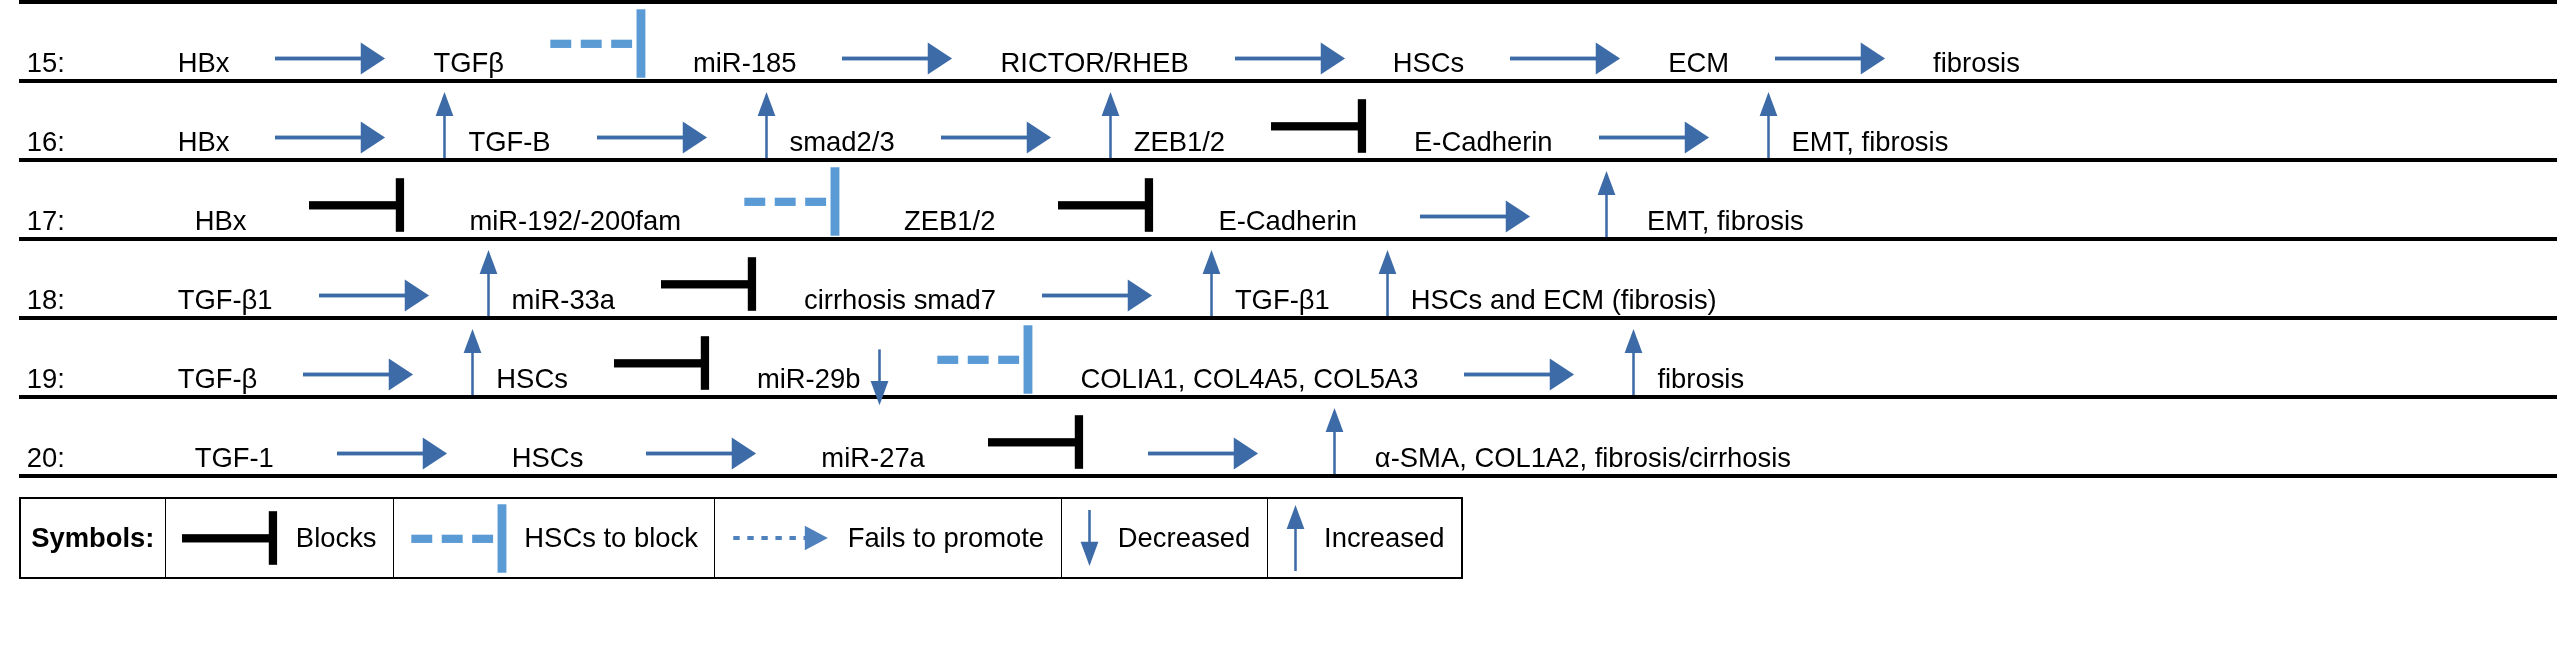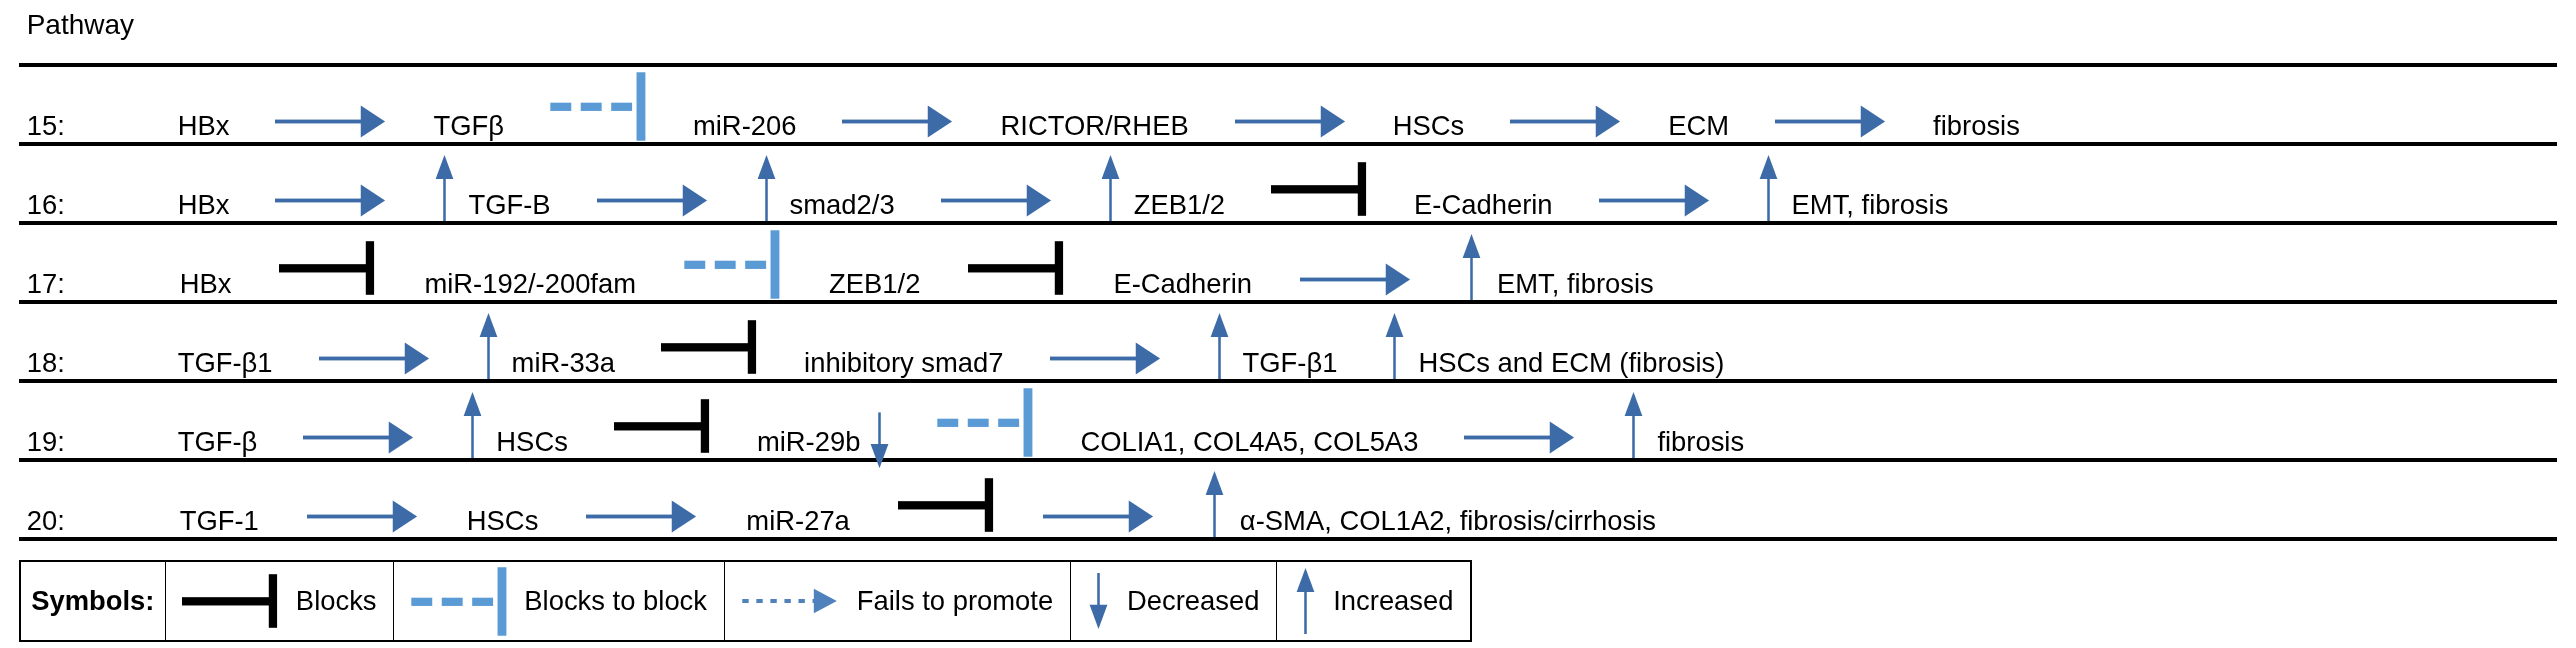--- a/index.html
+++ b/index.html
@@ -4,58 +4,57 @@
 <style>
   html,body{margin:0;padding:0;}
   body{
     width:2576px;height:648px;background:#ffffff;overflow:hidden;
     font-family:"Liberation Sans",sans-serif;font-size:27.4px;color:#000;
   }
   .canvas{padding:0 19px;}
   .title{height:54px;display:flex;align-items:flex-start;padding-left:7.7px;padding-top:9px;font-size:28px;}
   #rows{border-bottom:4.5px solid #000;}
   .prow{height:75px;border-top:4.5px solid #000;display:flex;align-items:flex-end;padding-left:7.7px;gap:46px;}
-  .prow.wide{gap:48px;}
+  .prow.wide{gap:63px;}
   .rownum{width:105px;flex:0 0 auto;}
   .node{white-space:nowrap;}
   .sym{display:flex;align-items:center;flex:0 0 auto;}
   .sym svg{display:block;}
   .prow .sym-up{margin-right:-34px;}
   .prow .sym-down{margin-left:-38px;transform:translateY(10.2px);}
   .legend{display:inline-flex;border:2.6px solid #000;margin:19px 0 4px 0;height:78px;align-items:stretch;}
   .legend-cell{display:flex;align-items:center;padding:0 16.6px;border-right:1.9px solid #000;gap:16.6px;}
   .legend-cell:last-child{border-right:none;}
   .legend-heading{font-weight:bold;padding:0 10.2px;}
   .legend-label{white-space:nowrap;}
 </style>
 </head>
 <body>
 
 <div class="canvas">
-  <div class="title">Pathway</div>
   <div id="rows">
       <div class="prow">
         <span class="rownum">15:</span>
         <span class="node">HBx</span>
         <span class="sym sym-promotes">
           <svg width="112" height="41" viewBox="0 0 175 64">
             <rect x="0" y="29" width="138" height="6" fill="#3d6ba7"></rect>
             <polygon points="134,7 134,57 172,32" fill="#3d6ba7"></polygon>
           </svg>
         </span>
         <span class="node">TGFβ</span>
         <span class="sym sym-fails-block">
           <svg width="97" height="71" viewBox="0 0 152 112">
             <rect x="0" y="50" width="33" height="13" fill="#5b9bd5"></rect>
             <rect x="48" y="50" width="33" height="13" fill="#5b9bd5"></rect>
             <rect x="96" y="50" width="33" height="13" fill="#5b9bd5"></rect>
             <rect x="136" y="2" width="14" height="108" fill="#5b9bd5"></rect>
           </svg>
         </span>
-        <span class="node">miR-206</span>
+        <span class="node">miR-185</span>
         <span class="sym sym-promotes">
           <svg width="112" height="41" viewBox="0 0 175 64">
             <rect x="0" y="29" width="138" height="6" fill="#3d6ba7"></rect>
             <polygon points="134,7 134,57 172,32" fill="#3d6ba7"></polygon>
           </svg>
         </span>
         <span class="node">RICTOR/RHEB</span>
         <span class="sym sym-promotes">
           <svg width="112" height="41" viewBox="0 0 175 64">
             <rect x="0" y="29" width="138" height="6" fill="#3d6ba7"></rect>
@@ -196,21 +195,21 @@
             <polygon points="18,0 4,38 32,38" fill="#3d6ba7"></polygon>
           </svg>
         </span>
         <span class="node">miR-33a</span>
         <span class="sym sym-blocks">
           <svg width="97" height="64" viewBox="0 0 152 100">
             <rect x="0" y="44" width="138" height="13" fill="#000000"></rect>
             <rect x="136" y="8" width="13" height="84" fill="#000000"></rect>
           </svg>
         </span>
-        <span class="node">inhibitory smad7</span>
+        <span class="node">cirrhosis smad7</span>
         <span class="sym sym-promotes">
           <svg width="112" height="41" viewBox="0 0 175 64">
             <rect x="0" y="29" width="138" height="6" fill="#3d6ba7"></rect>
             <polygon points="134,7 134,57 172,32" fill="#3d6ba7"></polygon>
           </svg>
         </span>
         <span class="sym sym-up">
           <svg width="23" height="66" viewBox="0 0 36 104">
             <rect x="16" y="32" width="4" height="72" fill="#3d6ba7"></rect>
             <polygon points="18,0 4,38 32,38" fill="#3d6ba7"></polygon>
@@ -330,21 +329,21 @@
       </div>
       <div class="legend-cell">
         <span class="sym sym-fails-block">
           <svg width="97" height="71" viewBox="0 0 152 112">
             <rect x="0" y="50" width="33" height="13" fill="#5b9bd5"></rect>
             <rect x="48" y="50" width="33" height="13" fill="#5b9bd5"></rect>
             <rect x="96" y="50" width="33" height="13" fill="#5b9bd5"></rect>
             <rect x="136" y="2" width="14" height="108" fill="#5b9bd5"></rect>
           </svg>
         </span>
-        <span class="legend-label">Blocks to block</span>
+        <span class="legend-label">HSCs to block</span>
       </div>
       <div class="legend-cell">
         <span class="sym sym-fails-promote">
           <svg width="99" height="36" viewBox="0 0 155 56">
             <line x1="2" y1="28" x2="116" y2="28" stroke="#4f81bd" stroke-width="6" stroke-dasharray="10 12"></line>
             <polygon points="114,9 114,47 150,28" fill="#4f81bd"></polygon>
           </svg>
         </span>
         <span class="legend-label">Fails to promote</span>
       </div>

